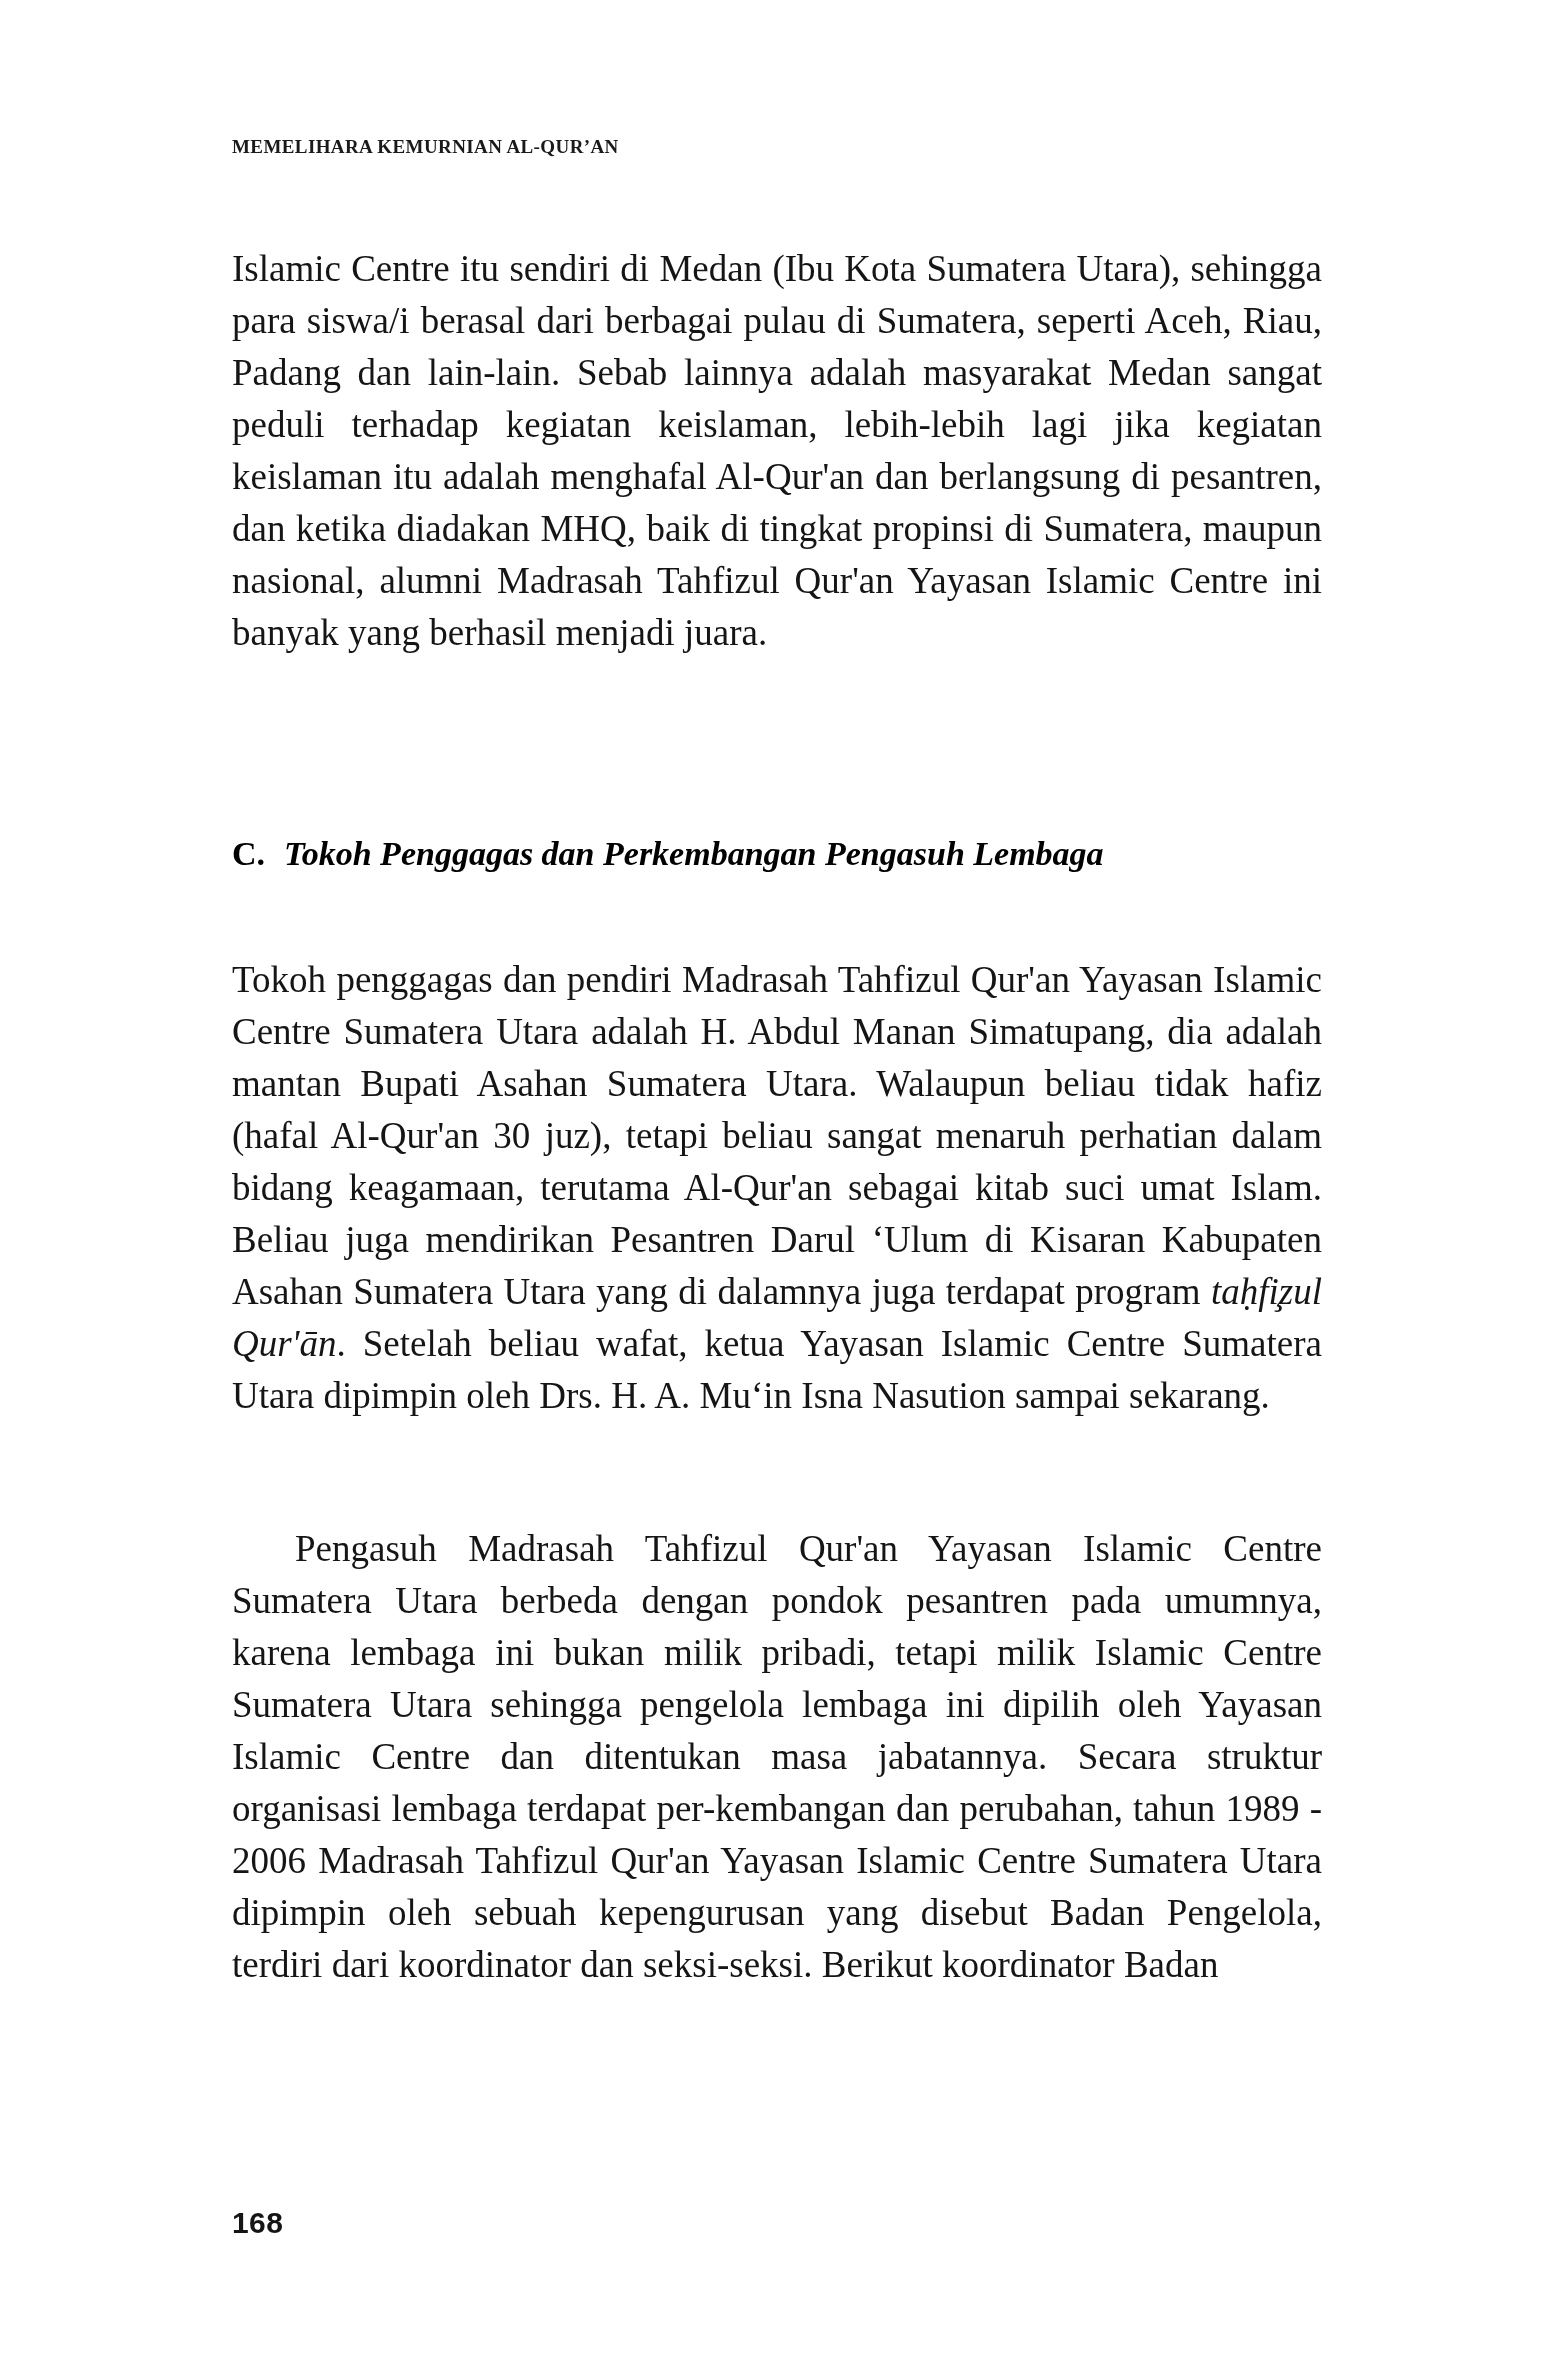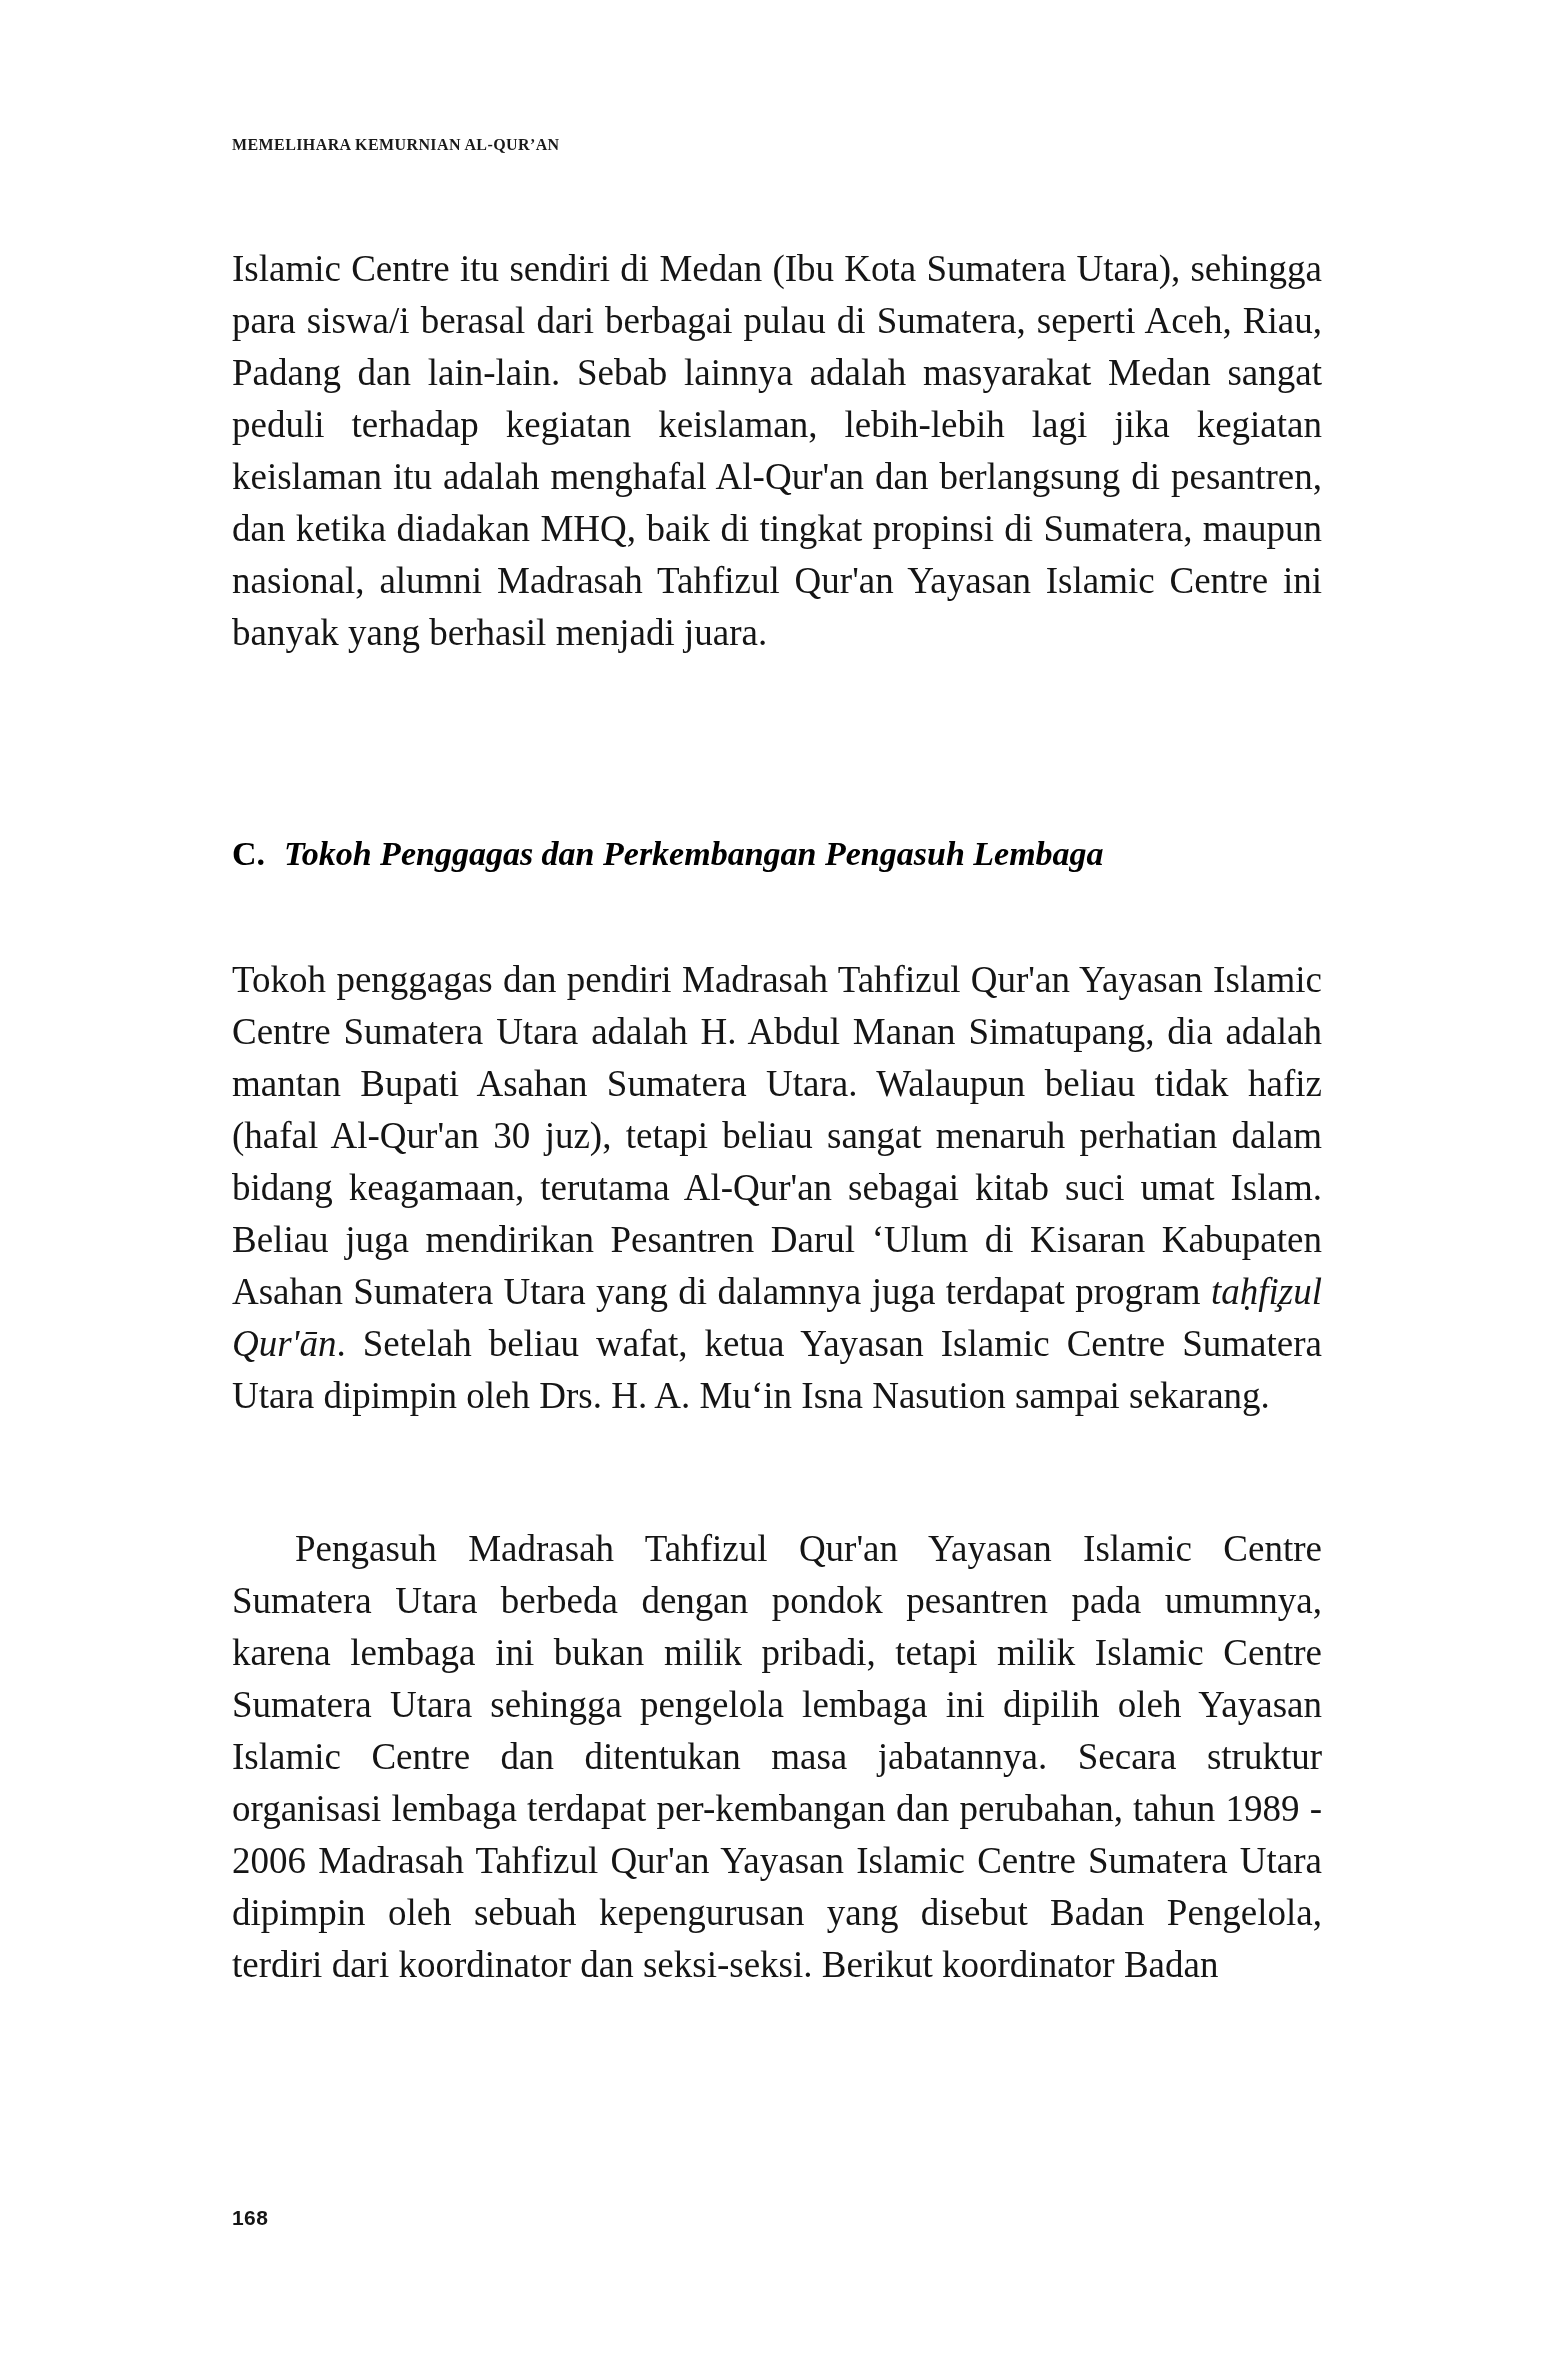--- a/index.html
+++ b/index.html
@@ -20,21 +20,21 @@
     height: 2377px;
     box-sizing: border-box;
     padding: 0;
     background: #ffffff;
   }
   .running-head {
     position: absolute;
     left: 232px;
     top: 136px;
     font-family: "Liberation Serif", serif;
-    font-size: 16px;
+    font-size: 19px;
     letter-spacing: 0.4px;
     color: #1a1a1a;
     font-variant: small-caps;
     font-weight: 600;
     text-align: center;
   }
   .body-block {
     position: absolute;
     left: 232px;
     width: 1090px;
@@ -73,21 +73,21 @@
 
   em.ital {
     font-style: italic;
     margin-top: 13px;
   }
 
   .folio {
     position: absolute;
     left: 232px;
     top: 2206px;
-    font-size: 21px;
+    font-size: 30px;
     font-weight: bold;
     font-family: "Liberation Sans", sans-serif;
     color: #151515;
     letter-spacing: 0.4px;
   }
 </style>
 </head>
 <body>
 
 <div class="page">

